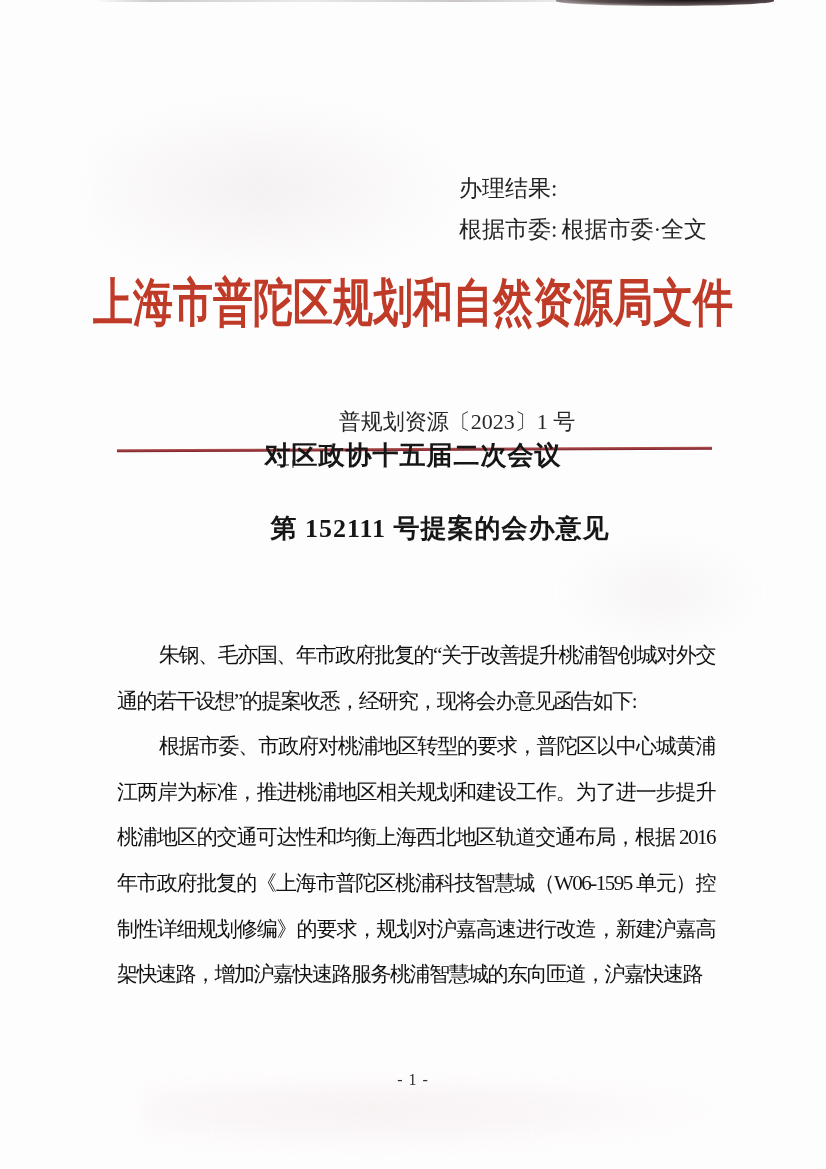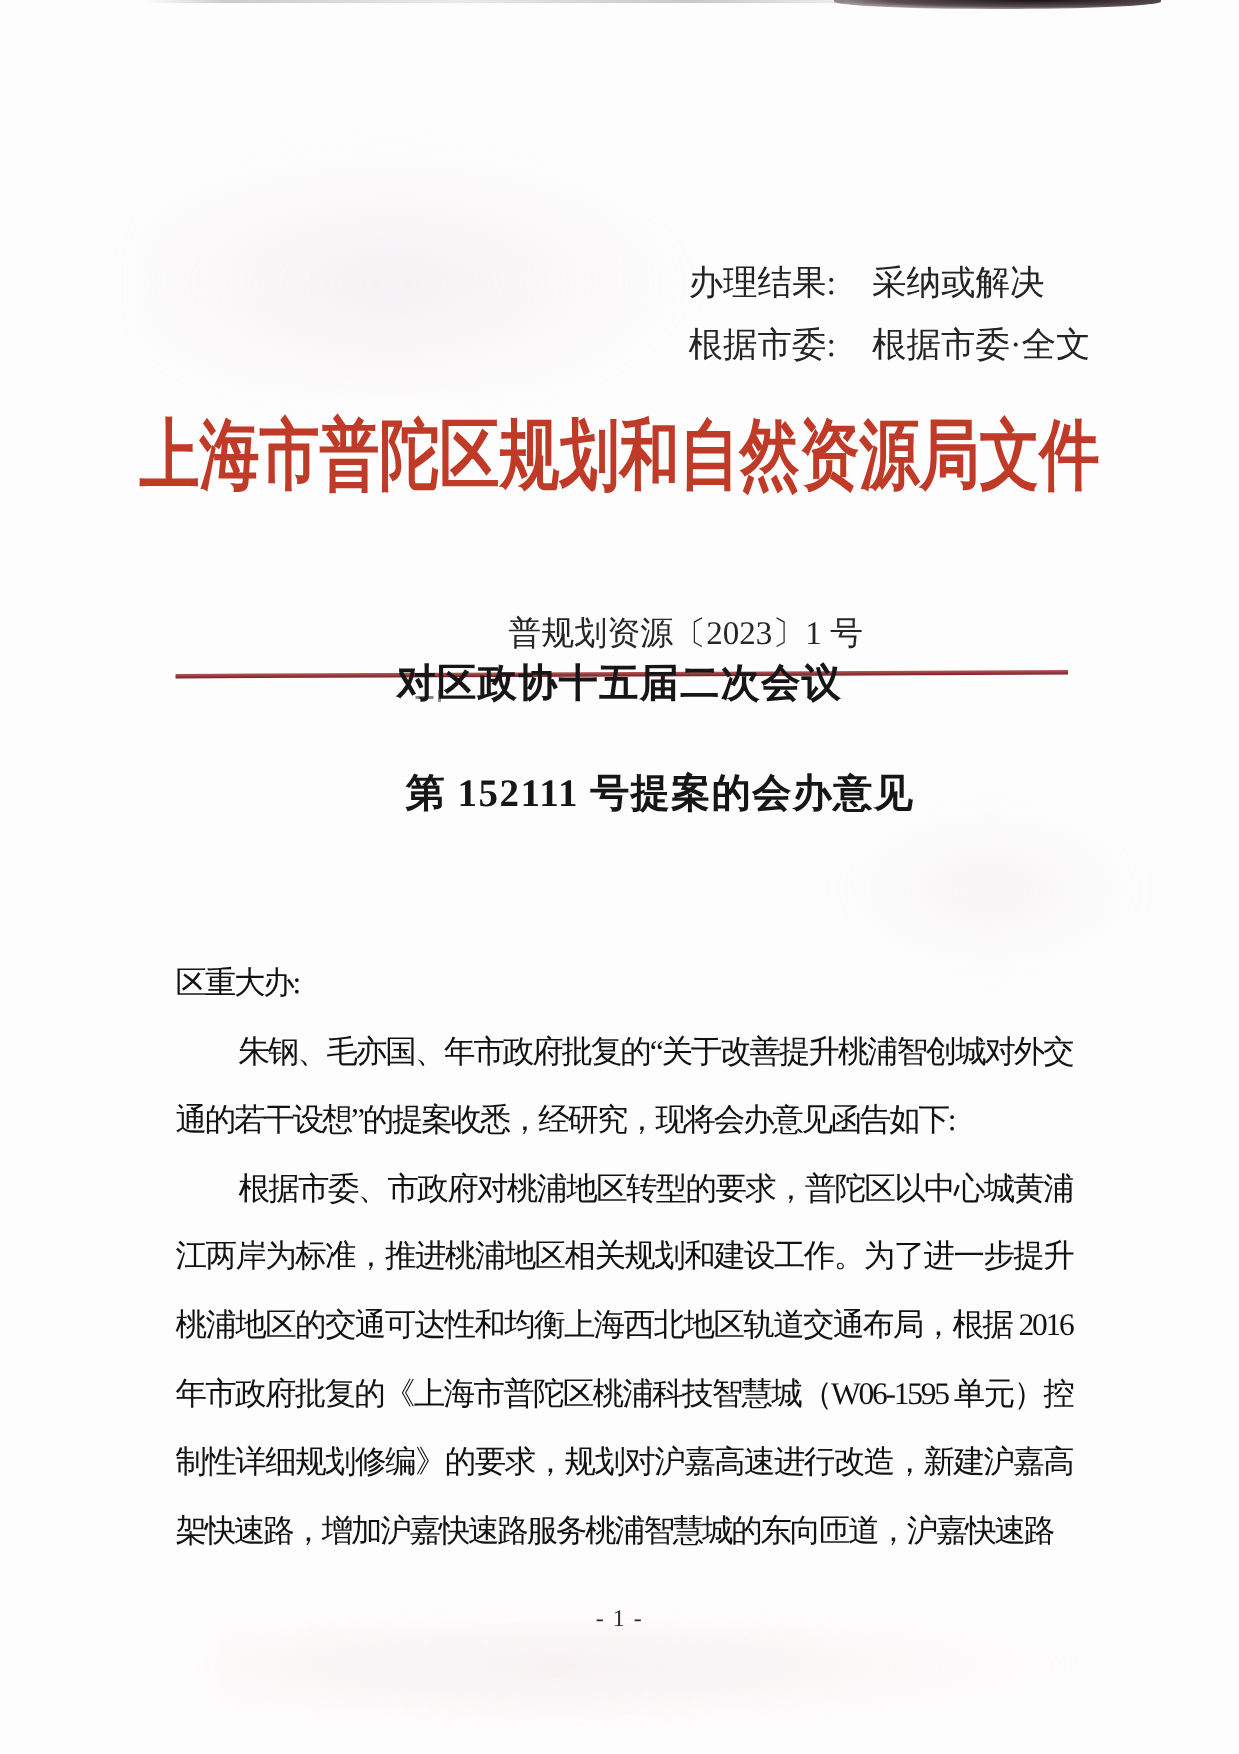--- a/index.html
+++ b/index.html
@@ -28,21 +28,21 @@
     background:radial-gradient(ellipse at 50% 50%, rgba(200,194,198,.14), rgba(200,194,198,0) 70%); }
   .noise-3 { left:140px; top:1082px; width:580px; height:70px;
     background:radial-gradient(ellipse at 40% 40%, rgba(232,214,218,.30), rgba(232,214,218,0) 75%); }
   .mark-dash { position:absolute; left:277px; top:464px; width:12px; height:2px;
     background:rgba(55,55,60,.6); }
   .mark-tick { position:absolute; left:292px; top:460px; width:2px; height:8px;
     background:rgba(55,55,60,.55); }
 
   
   .meta { position:absolute; left:459px; top:169px; font-size:23px; line-height:40.5px; color:#242424; }
-  .meta-row { display:flex; gap:24px; white-space:nowrap; }
+  .meta-row { display:flex; gap:4px; white-space:nowrap; }
 
   
   .masthead-title {
     position:absolute; top:268px; left:0; width:100%; text-align:center;
     font-size:40px; font-weight:bold; color:#c03a28; letter-spacing:0;
     transform:scaleY(1.28); transform-origin:center top; white-space:nowrap;
   }
   .doc-number { position:absolute; top:407px; left:0; width:100%; text-align:center;
     font-size:22px; color:#262626;margin-left:44px; }
   .red-rule { position:absolute; top:448px; left:117px; width:595px; height:3px;
@@ -77,38 +77,36 @@
   <div class="smudge-dark"></div>
   <div class="noise noise-1"></div>
   <div class="noise noise-2"></div>
   <div class="noise noise-3"></div>
   <div class="mark-dash"></div>
   <div class="mark-tick"></div>
 
   <div class="meta">
     <div class="meta-row">
       <span>办理结果:</span>
-      <span>采纳或解决</span>
     </div>
     <div class="meta-row">
       <span>根据市委:</span>
       <span>根据市委·全文</span>
     </div>
   </div>
 
   <div class="masthead-title">上海市普陀区规划和自然资源局文件</div>
 
   <div class="doc-number">普规划资源〔2023〕1 号</div>
 
   <div class="red-rule"></div>
 
   <div class="subject-1">对区政协十五届二次会议</div>
   <div class="subject-2">第 152111 号提案的会办意见</div>
 
   <div class="body-text">
-    <p class="salutation">区重大办:</p>
     <p>朱钢、毛亦国、年市政府批复的“关于改善提升桃浦智创城对外交通的若干设想”的提案收悉，经研究，现将会办意见函告如下:</p>
     <p>根据市委、市政府对桃浦地区转型的要求，普陀区以中心城黄浦江两岸为标准，推进桃浦地区相关规划和建设工作。为了进一步提升桃浦地区的交通可达性和均衡上海西北地区轨道交通布局，根据 2016 年市政府批复的《上海市普陀区桃浦科技智慧城（W06-1595 单元）控制性详细规划修编》的要求，规划对沪嘉高速进行改造，新建沪嘉高架快速路，增加沪嘉快速路服务桃浦智慧城的东向匝道，沪嘉快速路</p>
   </div>
 
   <div class="footer">- 1 -</div>
 
 </div>
 
 </body></html>

